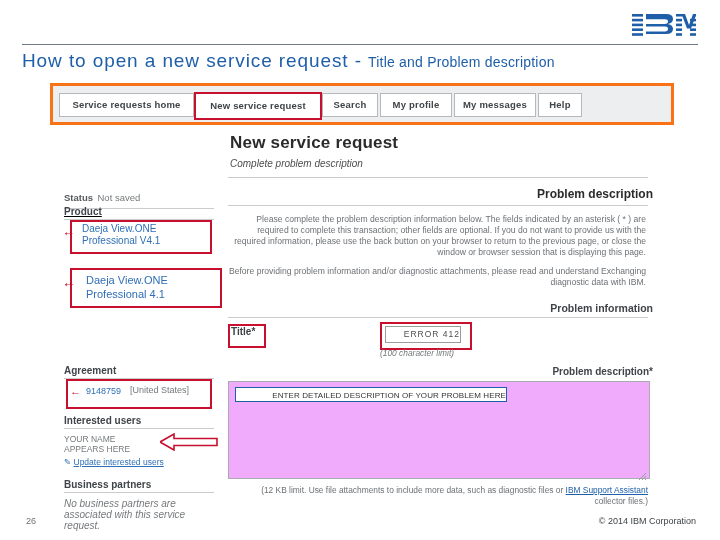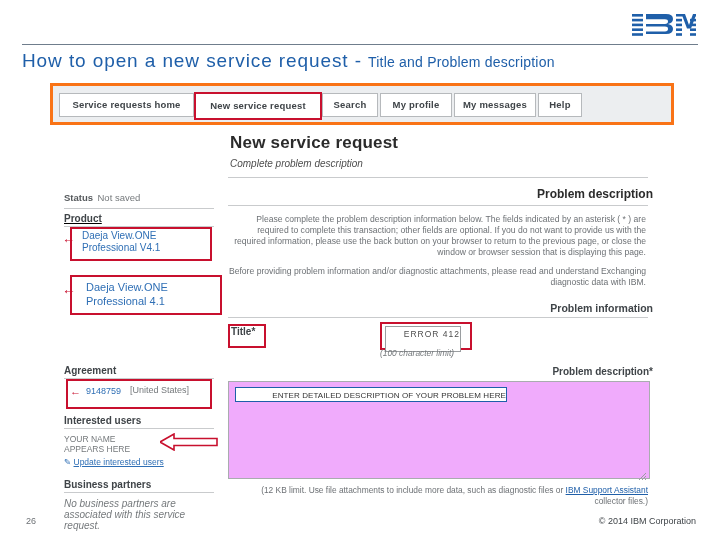--- a/index.html
+++ b/index.html
@@ -164,21 +164,21 @@
     left: 0; top: 0;
     width: 150px;
   }
   .status-row .line {
     white-space: nowrap;
   }
 
   #product-block {
     position: absolute;
     left: 0;
-    top: 26px;
+    top: 19px;
     width: 150px;
     text-decoration: underline;
   }
   #product-box {
     position: absolute;
     left: 6px;
     top: 14px;
     width: 138px;
     height: 30px;
     border: 2px solid #c8102e;
@@ -322,21 +322,21 @@
     top: -2px;
     width: 88px;
     height: 24px;
     border: 2px solid #c8102e;
   }
   #title-field {
     position: absolute;
     left: 157px;
     top: 2px;
     width: 76px;
-    height: 26px;
+    height: 17px;
     border: 1px solid #9a9da0;
     background: #ffffff;
     font-size: 8.5px;
     color: #4d4d4d;
     line-height: 15px;
     padding-left: 3px;
     box-sizing: border-box;
     letter-spacing: 1px;
   }
   #char-limit {

